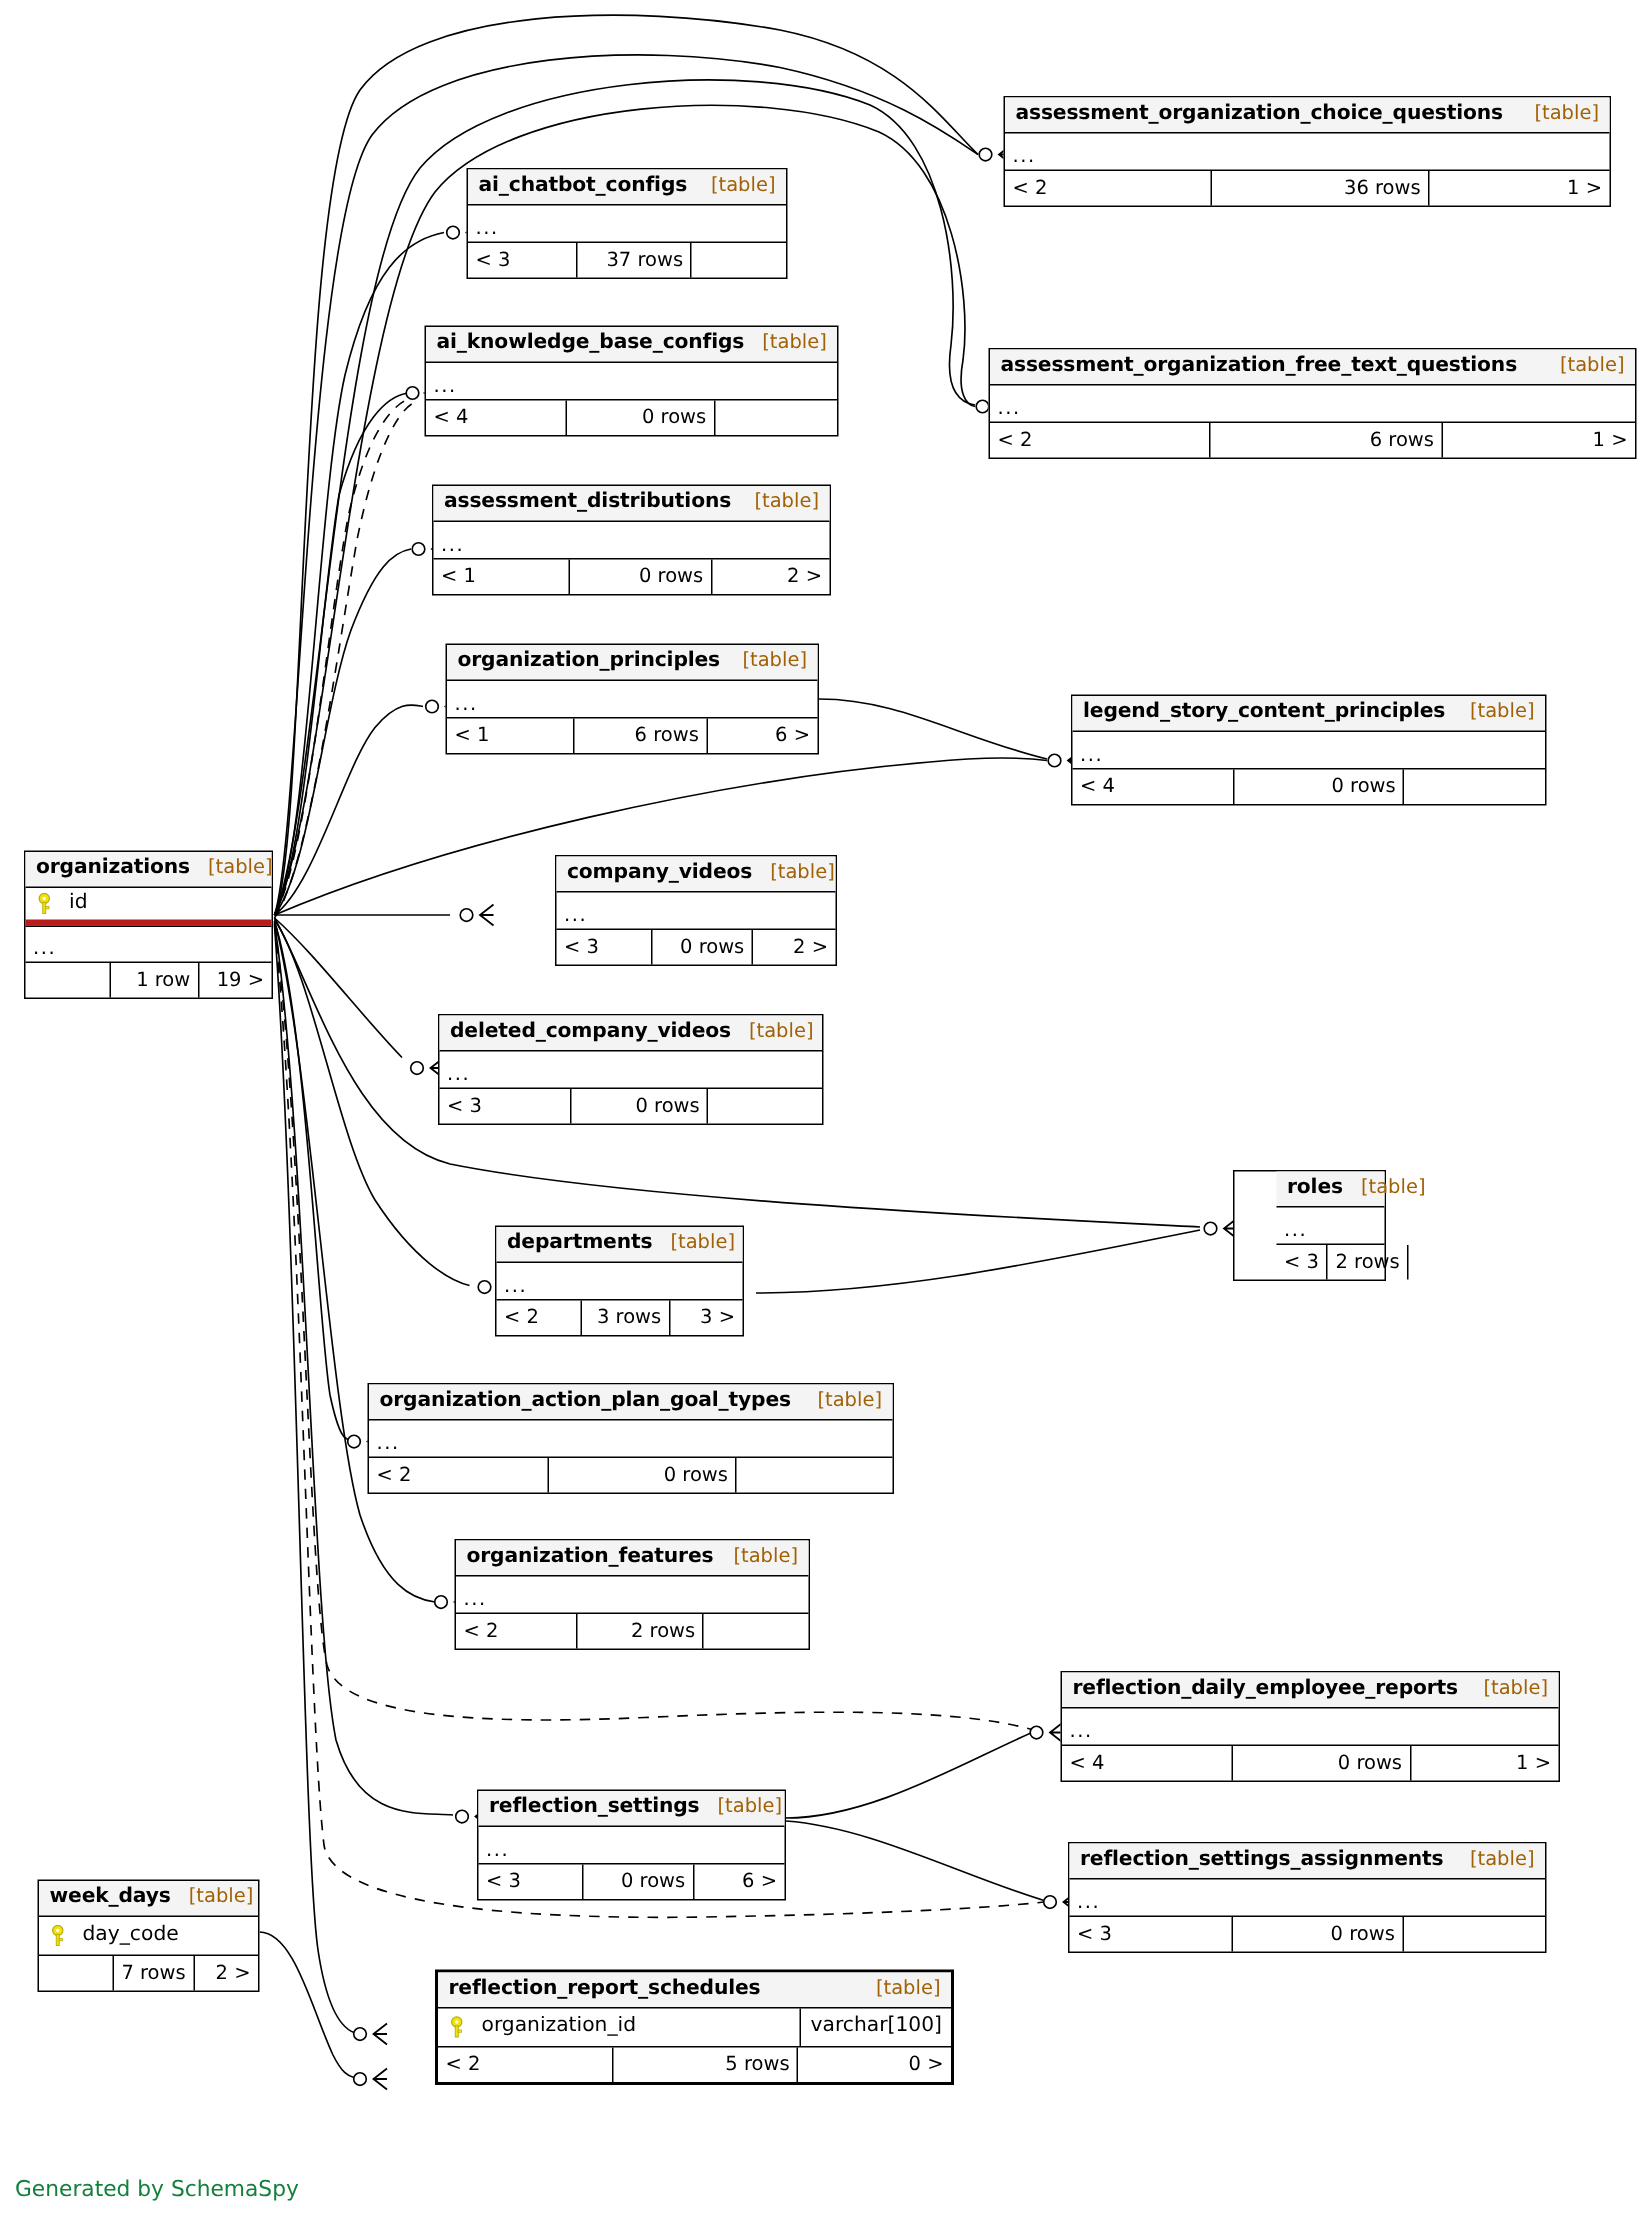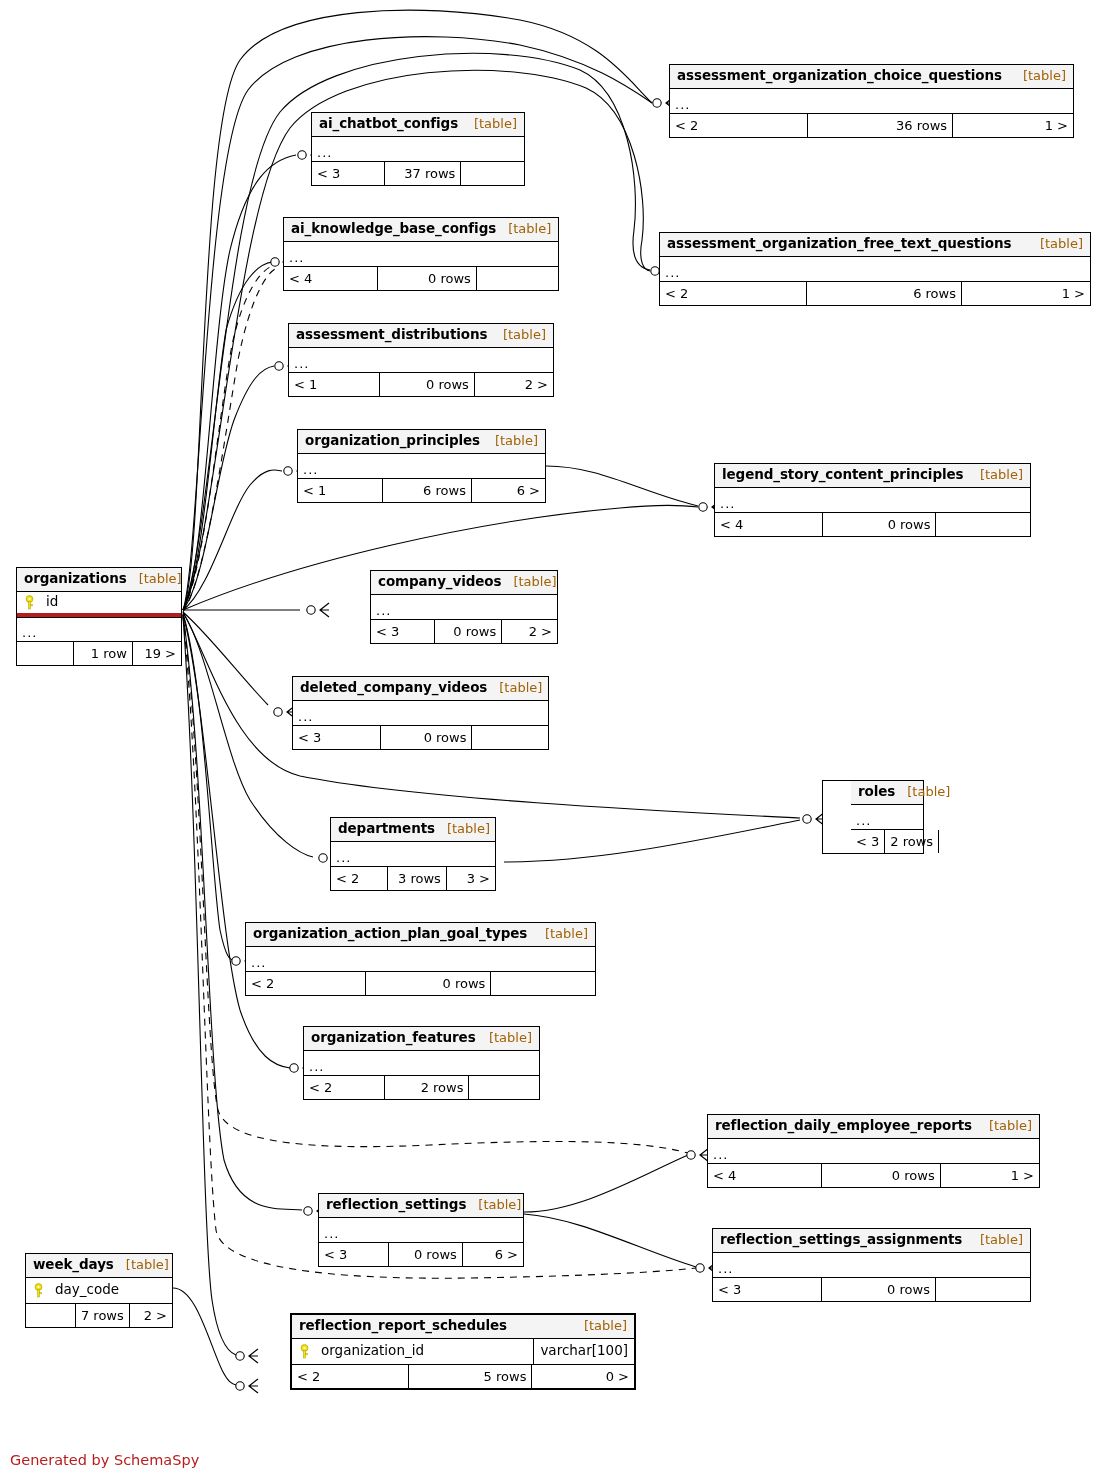--- a/index.html
+++ b/index.html
@@ -143,21 +143,21 @@
   }
   .foot-left   { flex: 1 1 34%; justify-content: flex-start; }
   .foot-mid    { flex: 1 1 36%; justify-content: flex-end; border-left: 1px solid #000; }
   .foot-right  { flex: 1 1 30%; justify-content: flex-end; border-left: 1px solid #000; }
 
   .footer-note {
     position: absolute;
     left: 10px;
     top: 1452px;
     font-size: 14.5px;
-    color: #b91c1c;
+    color: #15803d;
     white-space: nowrap;
   }
 </style>
 </head>
 <body>
 
 <div id="canvas">
 
   <svg id="edges" viewBox="0 0 1100 1483" preserveAspectRatio="none">
       <path d="M 183 610 C 205 560 198 120 240 60 C 280 5 420 2 520 20 C 600 36 628 80 652 103" class="link"></path>

